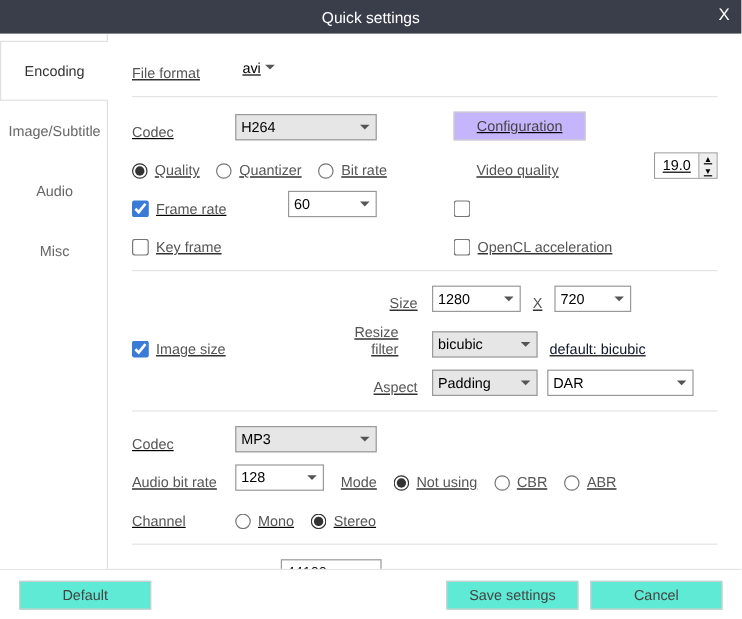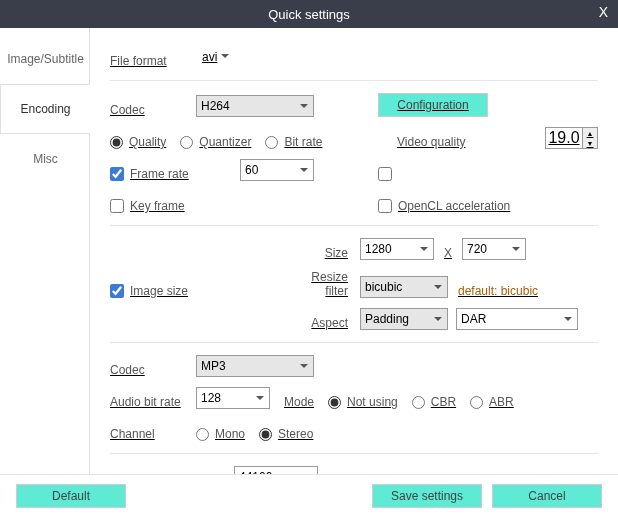--- a/index.html
+++ b/index.html
@@ -15,45 +15,46 @@
 .row { display: flex; align-items: flex-end; margin-bottom: 10px; min-height: 22px; text-decoration: underline; }
 .separator { border: none; border-top: 1px solid #e4e4e4; margin: 12px 0; }
 label.fld { color: #555; font-size: 12px; }
 select, .select { height: 22px; border: 1px solid #999; background: #fff; font-size: 12px; padding: 0 4px; }
 select.gray { background: #e6e6e6; }
 .select-blue { border-color: #3a7bd5; background: #fff; height: 22px; display:inline-flex;align-items:center;padding:0 18px 0 6px;position:relative;}
 .select-blue::after{content:"";position:absolute;right:6px;top:8px;border:4px solid transparent;border-top-color:#555;}
 .select-wrap{position:relative;display:inline-block;}
 .select-wrap::after{content:"";position:absolute;right:6px;top:9px;border:4px solid transparent;border-top-color:#555;pointer-events:none;}
 .select-wrap select{appearance:none;-webkit-appearance:none;padding-right:18px;}
-.btn { height: 24px; background: #5eead4; border: 1px solid #ccc; padding: 0 16px; cursor: pointer; color: #444; }
+.btn { height: 24px; background: #c4b5fd; border: 1px solid #ccc; padding: 0 16px; cursor: pointer; color: #444; }
 .radio, .check { display: inline-flex; align-items: center; gap: 6px; color: #555; cursor: pointer; }
 .radio input, .check input { margin:0; }
 .check input[type=checkbox]{ width:14px;height:14px; accent-color:#3a7bd5;}
 .radio input[type=radio]{ width:13px;height:13px; accent-color:#333;}
 .spinner { display:inline-flex; border:1px solid #999; height:22px; }
-.spinner input { border:none; width:36px; text-align:center; font-size:16px; outline:none;}
+.spinner input { border:none; width:36px; text-align:center; font-size:12px; outline:none;}
 .spinner .arrows { display:flex; flex-direction:column; border-left:1px solid #999;}
 .spinner .arrows span{width:14px;height:10px;display:flex;align-items:center;justify-content:center;font-size:7px;cursor:pointer;background:#eee;line-height:1;}
 .footer { height: 42px; display:flex; align-items:center; padding: 0 16px; gap: 10px; border-top:1px solid #e4e4e4;}
 .footer .spacer{flex:1;}
 .footer button{ width:110px; height:24px; background:#5eead4; border:1px solid #ccc; cursor:pointer; color:#444;}
 </style>
 </head>
 <body>
 
 <div class="titlebar">
   <span class="title">Quick settings</span>
   <span class="close">X</span>
 </div>
 
 <div class="content">
   <div class="tabs">
+    <div class="tab active">Encoding</div>
     <div class="tab">Image/Subtitle</div>
-    <div class="tab active">Encoding</div>
+    <div class="tab">Audio</div>
     <div class="tab">Misc</div>
   </div>
 
   <div class="main">
 
     <div class="row">
       <label class="fld" style="width:86px">File format</label>
       <span class="select-blue">
           <span>avi</span>
         </span>
@@ -127,23 +128,23 @@
       <span class="select-wrap"><select style="width:74px"><option>1280</option></select></span>
       <span style="padding:0 10px;color:#555">X</span>
       <span class="select-wrap"><select style="width:64px"><option>720</option></select></span>
     </div>
 
     <div class="row">
       <label class="check" style="width:180px">
           <input type="checkbox" checked="" style="">
           <span>Image size</span>
         </label>
-      <label class="fld" style="width:70px;text-align:right;padding-right:12px">Resize filter</label>
+      <label class="fld" style="width:70px;text-align:right;padding-right:28px">Resize filter</label>
       <span class="select-wrap"><select class="gray" style="width:88px"><option>bicubic</option></select></span>
-      <span style="padding-left:10px;color:#a16207">default: bicubic</span>
+      <span style="padding-left:10px;color:#0f172a">default: bicubic</span>
     </div>
 
     <div class="row">
       <span style="width:180px"></span>
       <label class="fld" style="width:70px;text-align:right;padding-right:12px">Aspect</label>
       <span class="select-wrap"><select class="gray" style="width:88px"><option>Padding</option></select></span>
       <span style="width:8px"></span>
       <span class="select-wrap"><select style="width:122px"><option>DAR</option></select></span>
     </div>
 

